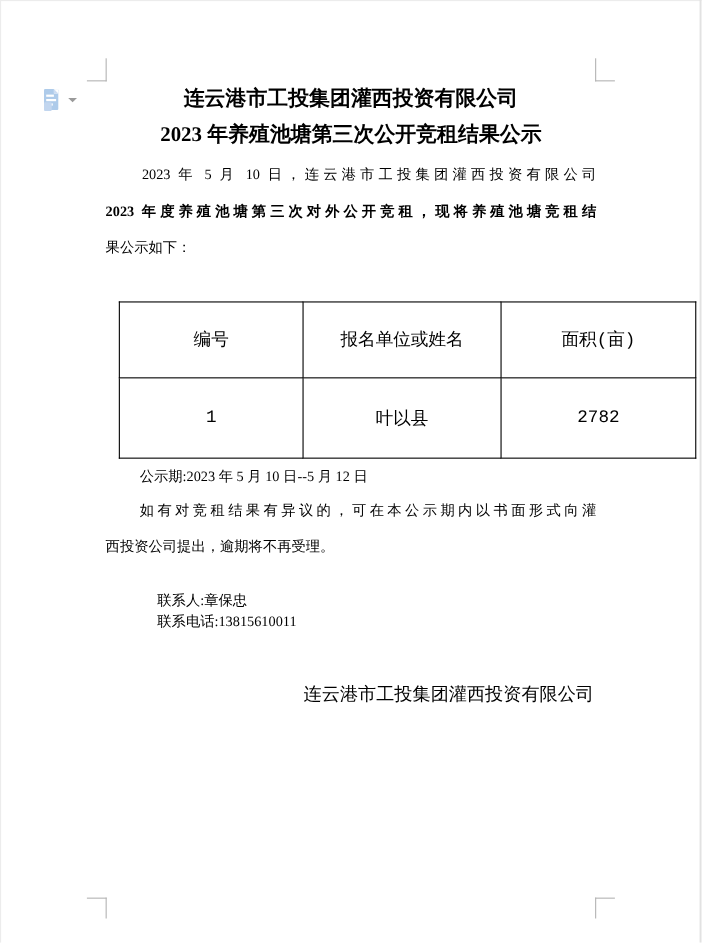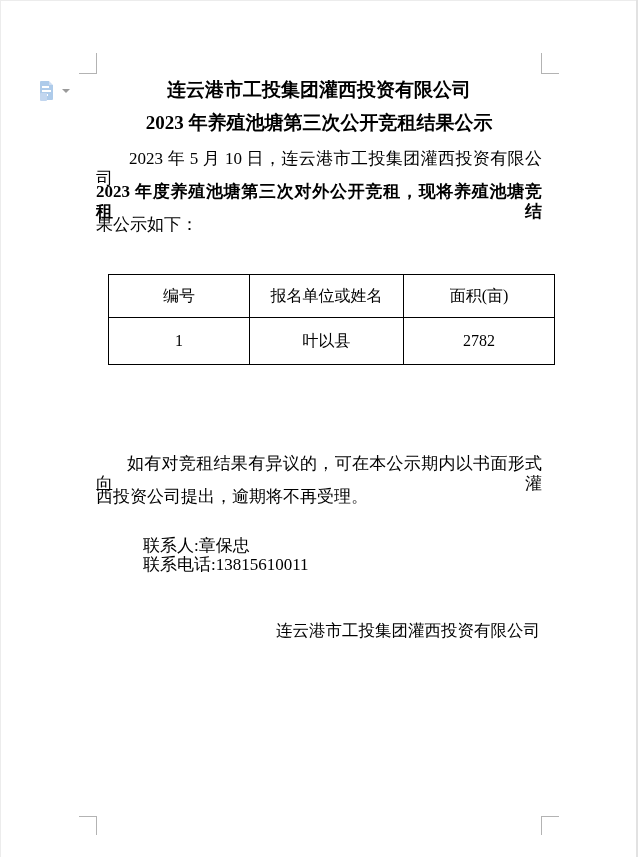--- a/index.html
+++ b/index.html
@@ -27,37 +27,37 @@
   .pl2{top:9px;width:9px;}
   .pl3{top:13px;width:6px;}
   .paste-sub{position:absolute;left:0px;top:12px;width:7px;height:8px;background:#c2d6ef;border-radius:1px;}
   .paste-arrow{position:absolute;left:24px;top:10px;width:0;height:0;
     border-left:4px solid transparent;border-right:4px solid transparent;border-top:4px solid #9a9a9a;}
   
   .abs{position:absolute;}
   .title{left:96px;width:446px;text-align:center;font-weight:bold;font-size:19px;line-height:26px;}
   .t1{top:77px;}
   .t2{top:110px;}
-  .bodyline{left:96px;width:446px;font-size:17px;line-height:20px;white-space:nowrap;}
+  .bodyline{left:96px;width:446px;font-size:13px;line-height:20px;white-space:nowrap;}
   .just{white-space:normal;text-align:justify;text-align-last:justify;}
   .p1l1{top:149px;text-indent:33px;}
   .p1l2{top:182px;font-weight:bold;}
   .p1l3{top:215px;font-family:Liberation Serif, serif;}
   .notice{top:423px;text-indent:31px;}
   .objl1{top:454px;text-indent:31px;}
   .objl2{top:487px;}
   .contact1{top:536px;text-indent:47px;}
   .contact2{top:555px;text-indent:47px;}
   .sig{font-size:16.5px;line-height:20px;white-space:nowrap;}
   .sig-co{top:621px;right:98px;}
   .sig-dt{top:656px;right:162px;}
   
   .doc-table{position:absolute;left:108px;top:274px;border-collapse:collapse;table-layout:fixed;}
   .doc-table td{border:1px solid #000;text-align:center;vertical-align:middle;
-    font-size:16px;font-family:Liberation Serif, serif;padding:4px;}
+    font-size:16px;font-family:Liberation Mono, monospace;padding:17px;}
   .row-head td{height:34px;}
   .row-data td{height:38px;}
   .c1{width:132px;} .c2{width:145px;} .c3{width:142px;}
 </style>
 </head>
 <body>
 
 <div class="page">
 
   <div class="edge-top"></div>
@@ -96,20 +96,21 @@
         <td class="c3">面积(亩)</td>
       </tr>
       <tr class="row-data">
         <td class="c1">1</td>
         <td class="c2">叶以县</td>
         <td class="c3">2782</td>
       </tr>
     </tbody>
   </table>
 
+  <div class="abs bodyline notice">公示期:2023 年 5 月 10 日--5 月 12 日</div>
   <div class="abs bodyline just objl1">如有对竞租结果有异议的，可在本公示期内以书面形式向灌</div>
   <div class="abs bodyline objl2">西投资公司提出，逾期将不再受理。</div>
 
   <div class="abs bodyline contact1">联系人:章保忠</div>
   <div class="abs bodyline contact2">联系电话:13815610011</div>
 
   <div class="abs sig sig-co">连云港市工投集团灌西投资有限公司</div>
 
 </div>
 

